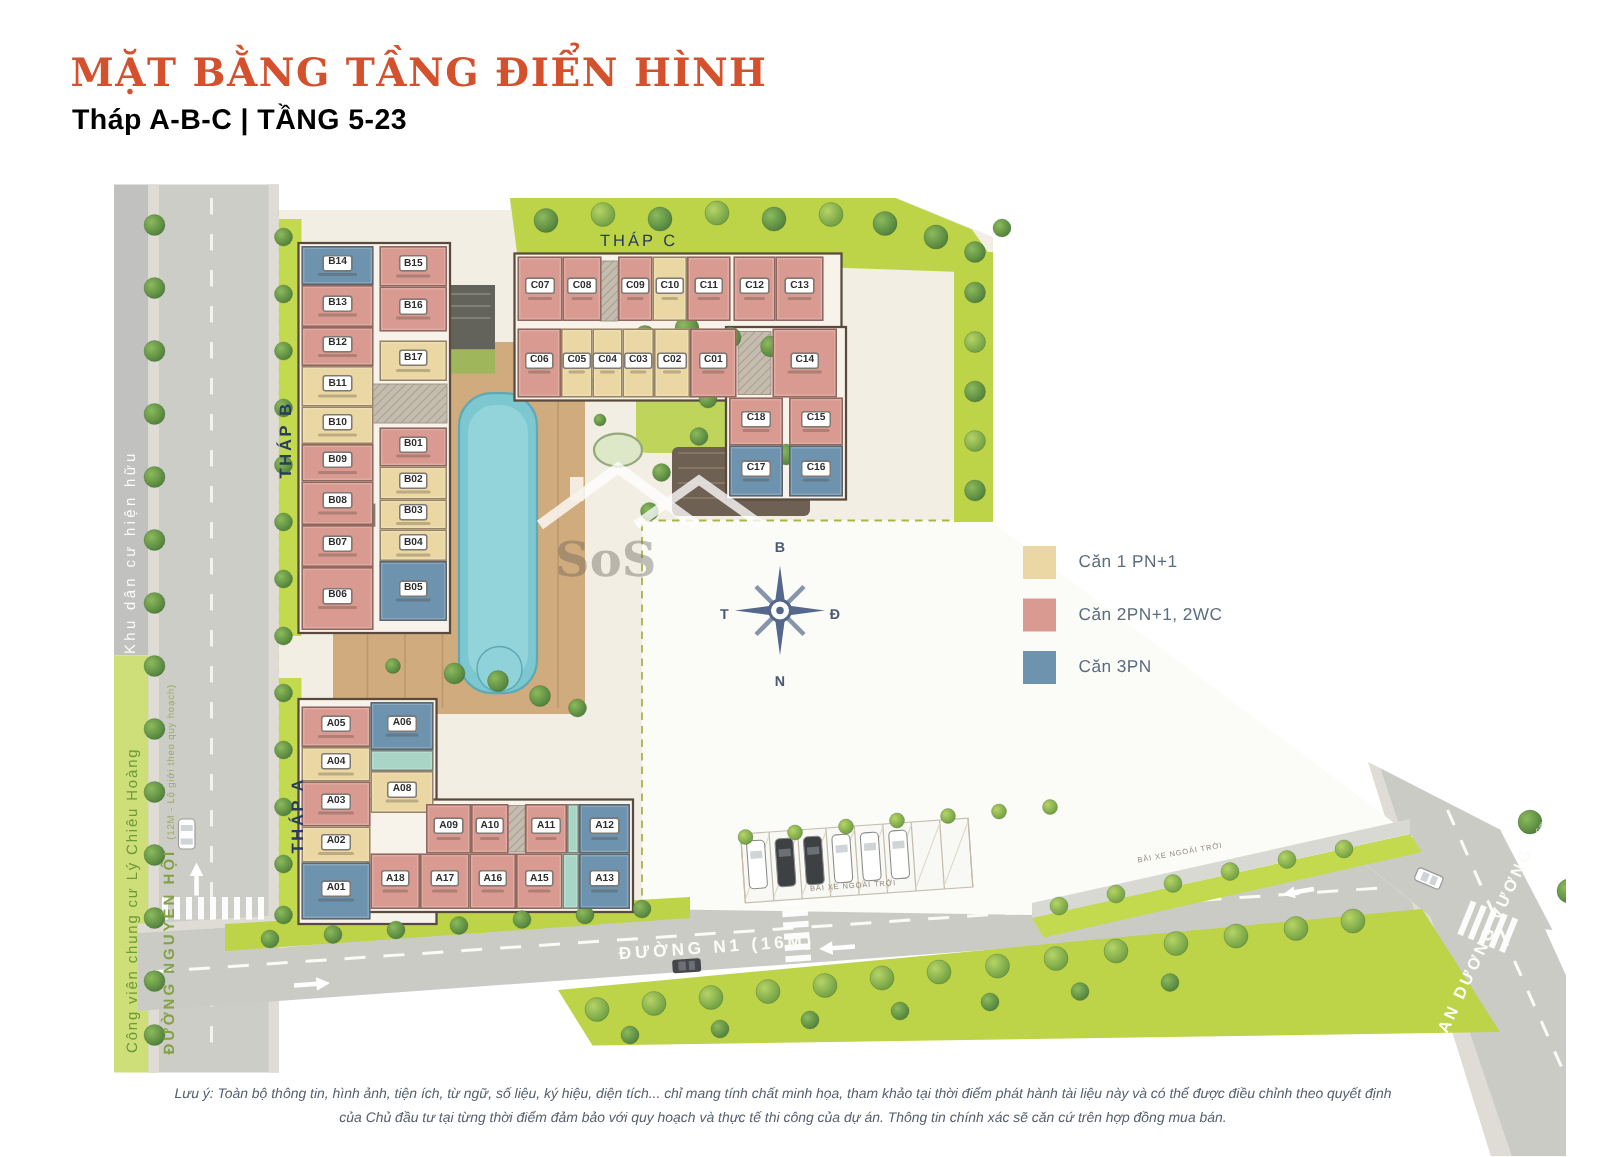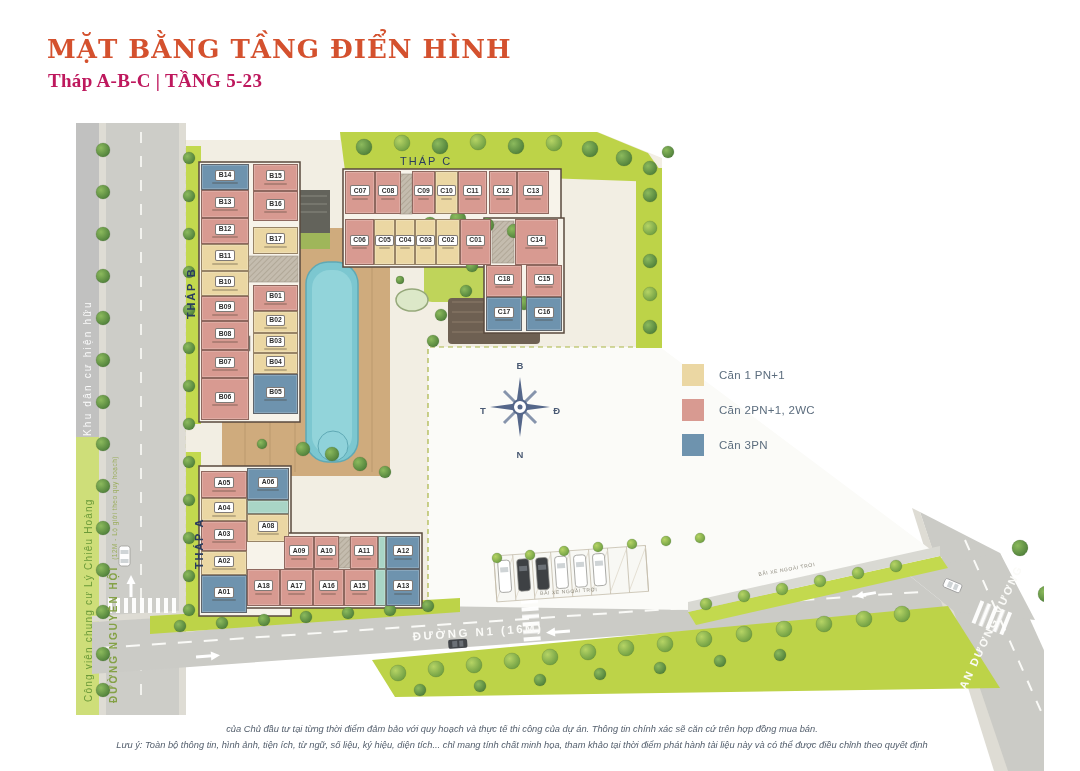--- a/index.html
+++ b/index.html
@@ -5,21 +5,21 @@
   html,body{margin:0;padding:0;background:#fff;}
   .page{position:relative;width:1044px;height:771px;background:#ffffff;overflow:hidden;
         font-family:"Liberation Sans",sans-serif;}
   svg.base{position:absolute;left:0;top:0;z-index:0;}
   #units-layer{position:absolute;inset:0;z-index:2;}
   .overlay{position:absolute;inset:0;z-index:3;pointer-events:none;}
 
   
   .title{position:absolute;left:47px;top:34px;font-family:"DejaVu Serif",serif;
          font-size:26px;font-weight:700;color:#d4512e;letter-spacing:1px;}
-  .subtitle{position:absolute;left:48px;top:70px;font-size:19px;font-weight:700;color:#be185d;letter-spacing:.3px;font-family:Liberation Serif, serif;}
+  .subtitle{position:absolute;left:48px;top:70px;font-size:19px;font-weight:700;color:#000000;letter-spacing:.3px;}
   .brand{position:absolute;right:44px;top:38px;font-family:"DejaVu Serif",serif;
          font-size:26px;font-weight:600;color:#35485f;letter-spacing:9px;}
 
   
   .vlabel{position:absolute;transform-origin:0 0;transform:rotate(-90deg);white-space:nowrap;}
   .road-name{font-size:10px;font-weight:700;color:#84a146;letter-spacing:2px;}
   .road-detail{font-size:6.5px;color:#9aad5c;letter-spacing:.5px;margin-left:6px;}
   .zone-label{font-size:10px;color:rgba(255,255,255,.93);letter-spacing:2.2px;}
   .park-label{font-size:10px;color:#6b9a39;letter-spacing:1.2px;font-weight:500;}
   .tower-label{font-size:11px;font-weight:700;color:#2a3c5e;letter-spacing:1.8px;}
@@ -643,19 +643,27 @@
     <svg width="60" height="60" viewBox="0 0 60 60">
       <line x1="14" y1="14" x2="46" y2="46" stroke="#8694ac" stroke-width="3"></line>
       <line x1="46" y1="14" x2="14" y2="46" stroke="#8694ac" stroke-width="3"></line>
       <polygon points="30,0 34,30 30,60 26,30" fill="#55678a"></polygon>
       <polygon points="0,30 30,26 60,30 30,34" fill="#55678a"></polygon>
       <circle cx="30" cy="30" r="7" fill="#ffffff" stroke="#55678a" stroke-width="2"></circle>
       <circle cx="30" cy="30" r="2.5" fill="#55678a"></circle>
     </svg>
   </div>
 
+  <div class="watermark">
+    <svg width="180" height="110" viewBox="0 0 180 110">
+      <path d="M10,62 L62,24 L114,62" stroke="rgba(255,255,255,.9)" stroke-width="7" fill="none"></path>
+      <path d="M74,62 L116,32 L158,62" stroke="rgba(255,255,255,.9)" stroke-width="6" fill="none"></path>
+      <rect x="30" y="30" width="9" height="16" fill="rgba(255,255,255,.9)"></rect>
+      <text class="wm-text" x="20" y="96">SoS</text>
+    </svg>
+  </div>
 
   <div class="footer">
+    <div>Lưu ý: Toàn bộ thông tin, hình ảnh, tiện ích, từ ngữ, số liệu, ký hiệu, diện tích... chỉ mang tính chất minh họa, tham khảo tại thời điểm phát hành tài liệu này và có thể được điều chỉnh theo quyết định</div>
     <div>của Chủ đầu tư tại từng thời điểm đảm bảo với quy hoạch và thực tế thi công của dự án. Thông tin chính xác sẽ căn cứ trên hợp đồng mua bán.</div>
-    <div>Lưu ý: Toàn bộ thông tin, hình ảnh, tiện ích, từ ngữ, số liệu, ký hiệu, diện tích... chỉ mang tính chất minh họa, tham khảo tại thời điểm phát hành tài liệu này và có thể được điều chỉnh theo quyết định</div>
   </div>
 
 </div>
 
 </body></html>

